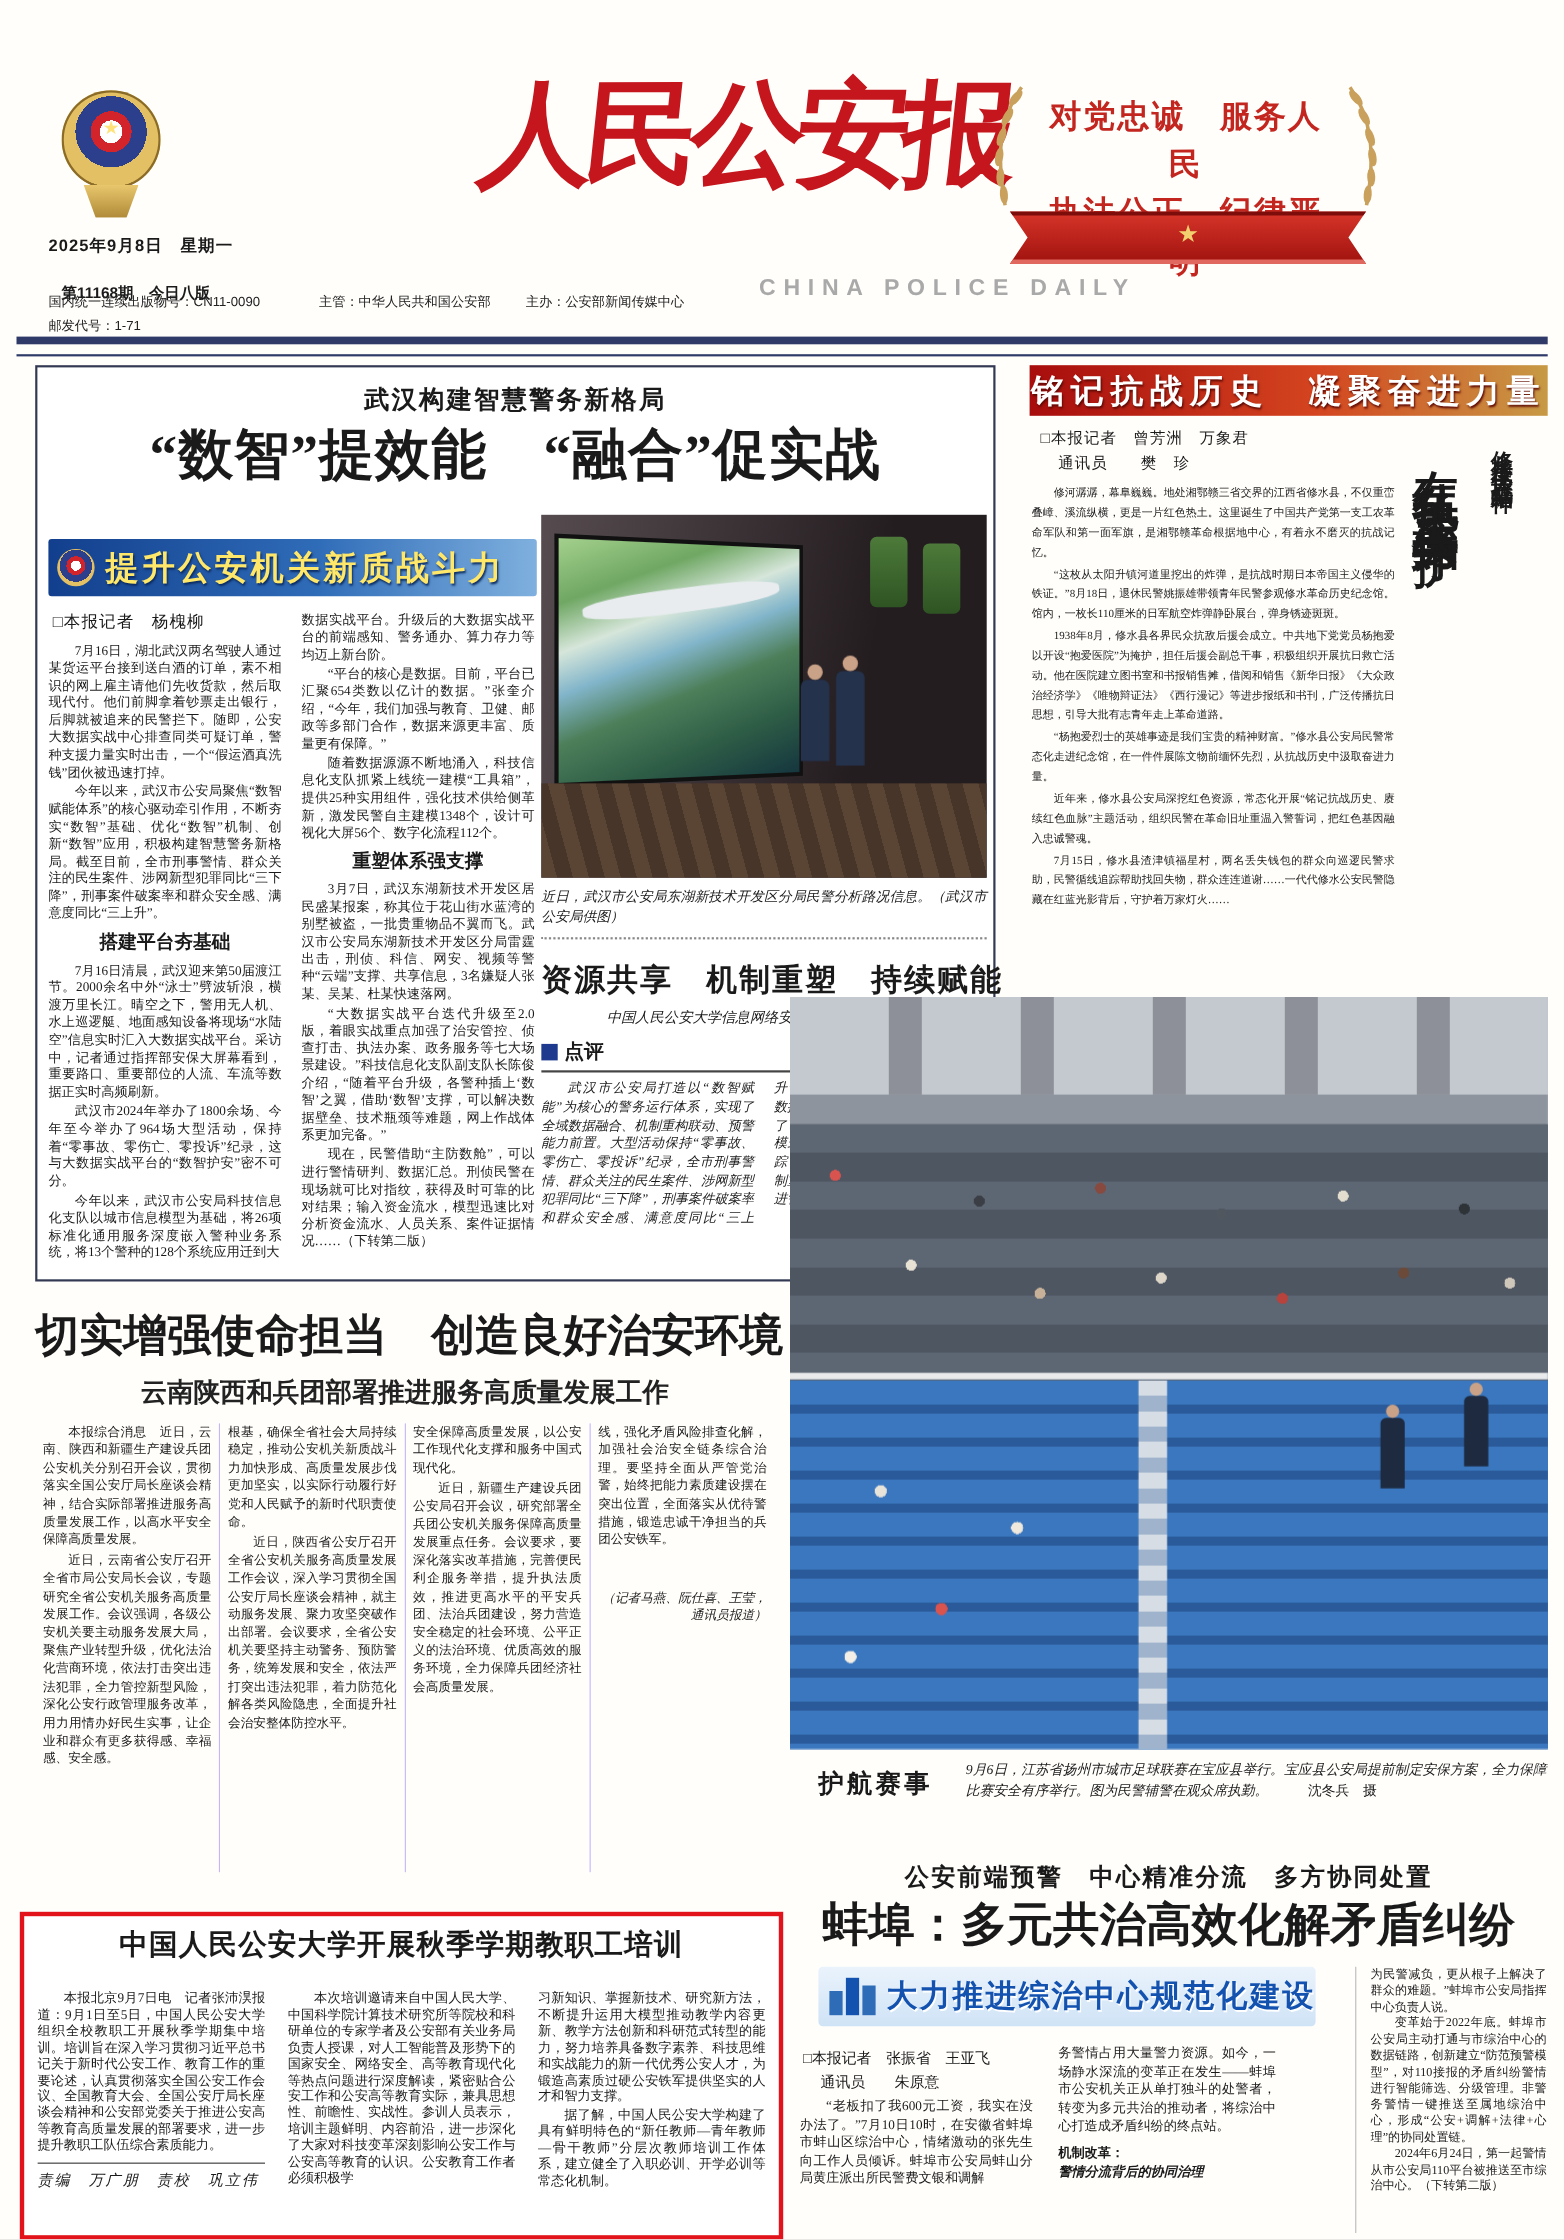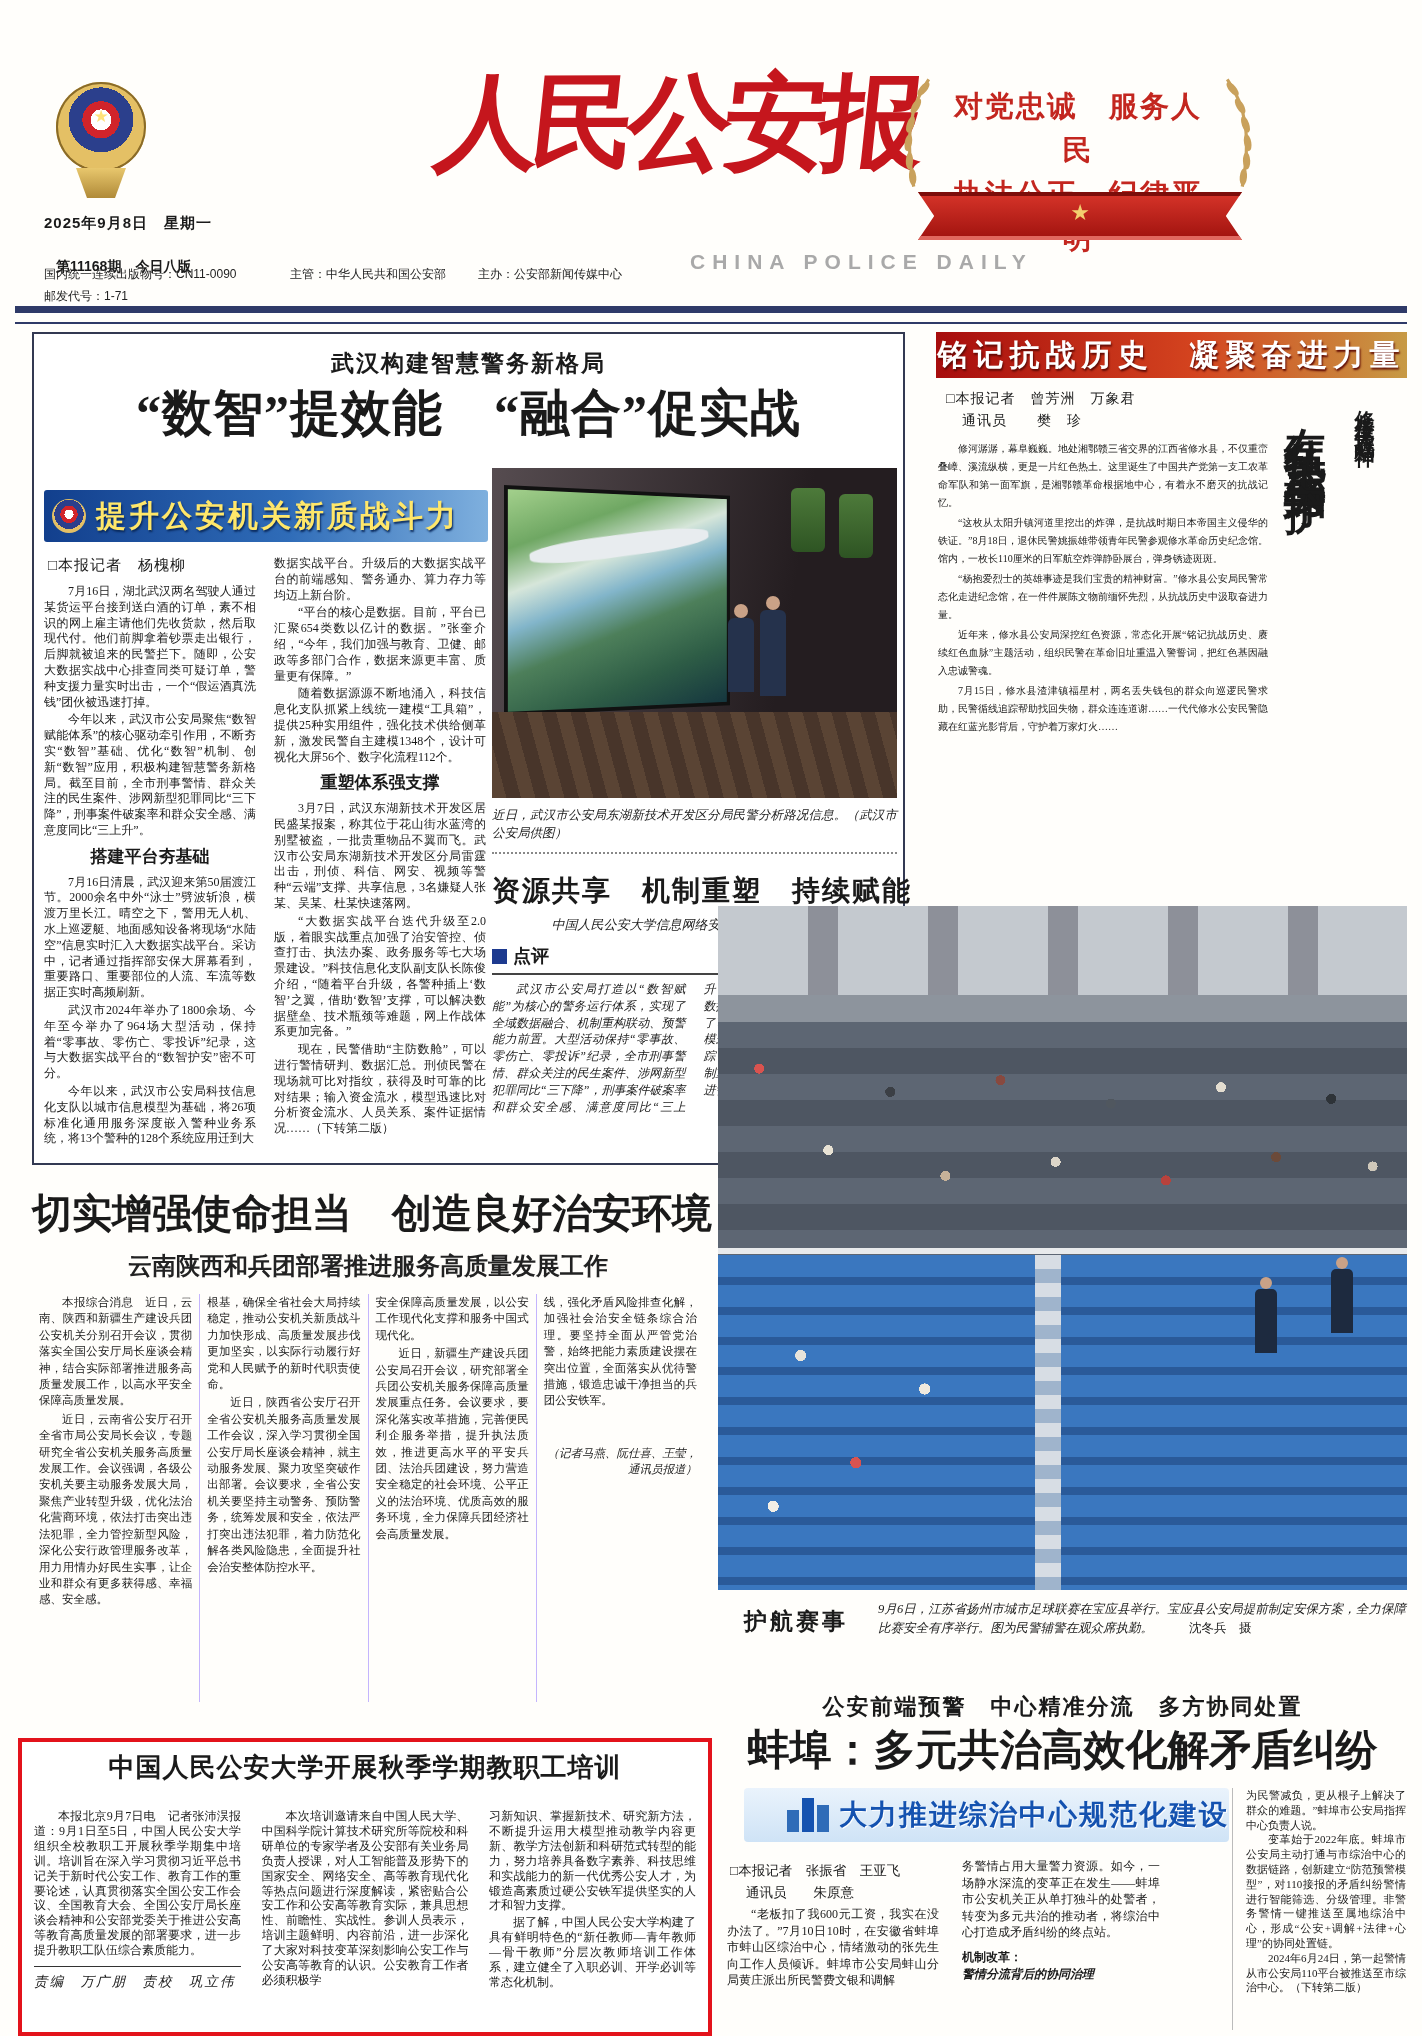--- a/index.html
+++ b/index.html
@@ -120,21 +120,21 @@
      background:repeating-linear-gradient(180deg,#d7dde4 0 14px,#9fb4cc 14px 28px);}
   .p2-officer{position:absolute;width:22px;height:64px;background:#1d2a3f;border-radius:5px 5px 0 0;}
   .p2-officer:before{content:"";position:absolute;left:5px;top:-12px;width:12px;height:12px;border-radius:50%;background:#caa287;}
   
   .cap-label{left:744px;top:1606px;font-size:23px;font-weight:900;letter-spacing:3px;}
   .cap-text{left:878px;top:1600px;width:528px;font-size:12.5px;line-height:19px;}
   .cap-credit{margin-left:36px;font-style:normal;}
   .b-kicker{left:718px;top:1692px;width:689px;text-align:center;font-size:22px;font-weight:bold;letter-spacing:2px;}
   .b-headline{left:718px;top:1722px;width:689px;text-align:center;font-size:42px;font-weight:900;white-space:nowrap;}
   .b-banner{left:744px;top:1788px;width:452px;height:54px;border-radius:4px;
-     background:linear-gradient(#eaf3fc,#cfe3f6);display:flex;align-items:center;padding-left:33px;}
+     background:linear-gradient(#eaf3fc,#cfe3f6);display:flex;align-items:center;}
   .bb-icon{width:44px;height:34px;margin:0 8px 0 10px;position:relative;flex:0 0 auto;}
   .bb-icon i{position:absolute;bottom:0;background:#2f6cb8;display:block;}
   .bb-text{font-size:28px;font-weight:900;color:#1452b0;letter-spacing:2px;white-space:nowrap;
      font-family:"Liberation Sans","DejaVu Sans",sans-serif;text-shadow:1px 1px 0 #fff;}
   .b-byline{left:730px;font-size:13.5px;}
   .b-colA{left:727px;top:1906px;width:212px;height:124px;font-size:12px;line-height:16.6px;overflow:hidden;}
   .b-colB{left:962px;top:1858px;width:198px;height:172px;font-size:12px;line-height:16.6px;overflow:hidden;}
   .b-sub1{text-indent:0;font-weight:bold;font-family:"Liberation Sans","DejaVu Sans",sans-serif;margin-top:8px;}
   .b-sub2{text-indent:0;font-style:italic;font-weight:bold;}
   .b-rule{left:1232px;top:1788px;width:1px;height:242px;background:#bbb;}
@@ -255,20 +255,21 @@
       </div>
     </div>
   </div>
 
   <div class="abs xs-banner">铭记抗战历史　凝聚奋进力量</div>
   <div class="abs xs-byline" style="top:390px;">□本报记者　曾芳洲　万象君</div>
   <div class="abs xs-byline" style="top:412px;left:962px;">通讯员　　樊　珍</div>
   <div class="abs xs-body just">
     <p>修河潺潺，幕阜巍巍。地处湘鄂赣三省交界的江西省修水县，不仅重峦叠嶂、溪流纵横，更是一片红色热土。这里诞生了中国共产党第一支工农革命军队和第一面军旗，是湘鄂赣革命根据地中心，有着永不磨灭的抗战记忆。</p>
     <p>“这枚从太阳升镇河道里挖出的炸弹，是抗战时期日本帝国主义侵华的铁证。”8月18日，退休民警姚振雄带领青年民警参观修水革命历史纪念馆。馆内，一枚长110厘米的日军航空炸弹静卧展台，弹身锈迹斑斑。</p>
+    <p>1938年8月，修水县各界民众抗敌后援会成立。中共地下党党员杨抱爱以开设“抱爱医院”为掩护，担任后援会副总干事，积极组织开展抗日救亡活动。他在医院建立图书室和书报销售摊，借阅和销售《新华日报》《大众政治经济学》《唯物辩证法》《西行漫记》等进步报纸和书刊，广泛传播抗日思想，引导大批有志青年走上革命道路。</p>
     <p>“杨抱爱烈士的英雄事迹是我们宝贵的精神财富。”修水县公安局民警常态化走进纪念馆，在一件件展陈文物前缅怀先烈，从抗战历史中汲取奋进力量。</p>
     <p>近年来，修水县公安局深挖红色资源，常态化开展“铭记抗战历史、赓续红色血脉”主题活动，组织民警在革命旧址重温入警誓词，把红色基因融入忠诚警魂。</p>
     <p>7月15日，修水县渣津镇福星村，两名丢失钱包的群众向巡逻民警求助，民警循线追踪帮助找回失物，群众连连道谢……一代代修水公安民警隐藏在红蓝光影背后，守护着万家灯火……</p>
   </div>
   <div class="abs vert xs-headline sans">在红色热土上接力守护</div>
   <div class="abs vert xs-kicker sans">修水传承伟大抗战精神</div>
 
   <div class="abs q-headline">切实增强使命担当　创造良好治安环境</div>
   <div class="abs q-subtitle sans">云南陕西和兵团部署推进服务高质量发展工作</div>
   <div class="abs q-cols">

